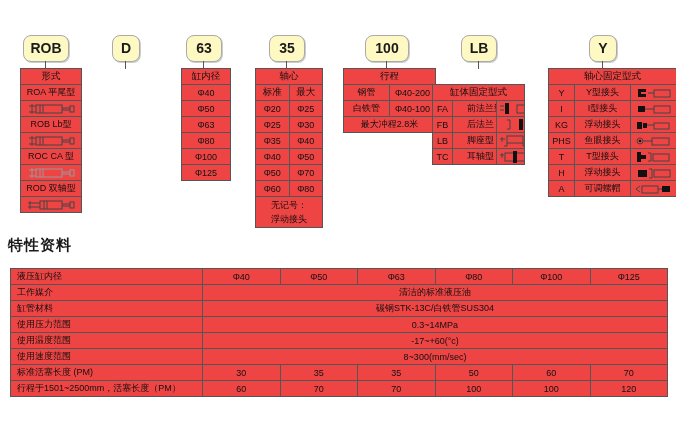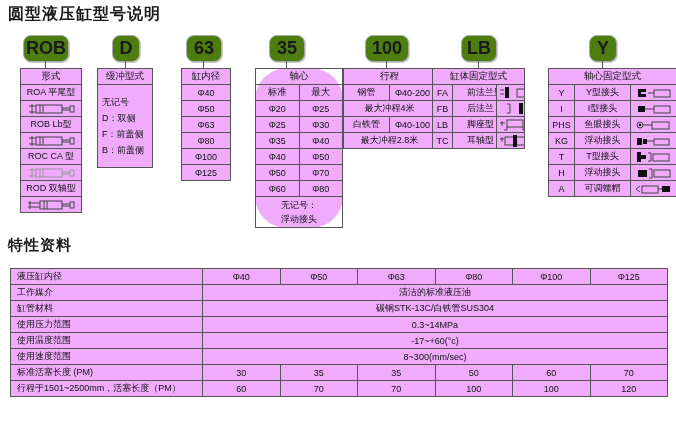--- a/index.html
+++ b/index.html
@@ -1,55 +1,54 @@
 <!DOCTYPE html>
 <html><head>
 <meta charset="utf-8">
 <style>
   html,body{margin:0;padding:0;background:#fff;}
   #canvas{position:relative;width:676px;height:421px;background:#fff;overflow:hidden;
     font-family:"Liberation Sans","DejaVu Sans",sans-serif;color:#1a1a1a;}
   .title{position:absolute;left:8px;top:4px;font-size:16px;font-weight:bold;letter-spacing:1px;}
   .section-title{position:absolute;left:8px;top:236px;font-size:15px;font-weight:bold;letter-spacing:1px;}
   .code-box{position:absolute;top:35px;height:25px;line-height:25px;text-align:center;
-    background:#4d7c0f;border:1px solid #aaa;border-radius:8px;font-weight:bold;font-size:18px;
+    background:#fef9c3;border:1px solid #aaa;border-radius:8px;font-weight:bold;font-size:14px;
     box-shadow:1px 1px 0 #ccc;}
   .drop{position:absolute;top:61px;width:1px;height:8px;background:#555;}
-  table.tbl{position:absolute;border-collapse:collapse;background:#f0abfc;table-layout:fixed;}
+  table.tbl{position:absolute;border-collapse:collapse;background:#ef4444;table-layout:fixed;}
   table.tbl td{border:1px solid #555;font-size:9px;padding:0 2px;text-align:center;
     height:15px;overflow:hidden;white-space:nowrap;color:#111;}
   table.tbl td.hd{font-size:9.5px;}
   td.left{text-align:left;padding-left:4px;}
   .t1{left:20px;top:68px;width:62px;}
   .t2{left:97px;top:68px;width:56px;}
   .t2 td.body{height:82px;text-align:left;vertical-align:middle;padding-left:4px;line-height:16px;white-space:pre-line;}
   .t3{left:181px;top:68px;width:50px;}
   .t3 td{height:16px;}
-  .t4{left:255px;top:68px;width:88px;border-radius:32px;}
+  .t4{left:255px;top:68px;width:68px;}
   .t4 td.foot{height:30px;line-height:14px;white-space:pre-line;}
   .t5{left:343px;top:68px;width:93px;}
-  .t6{left:432px;top:68px;width:92px;}
+  .t6{left:432px;top:84px;width:92px;}
   .t6 td{height:18px;}
   .t6 td.lab{text-align:center;padding-left:14px;}
   .t7{left:548px;top:68px;width:128px;}
   .t7 td{height:17px;margin-top:16px;}
   .spec{left:10px;top:268px;width:658px;}
   .spec td{height:15.9px;font-size:9.5px;}
   .spec td.lab{text-align:left;padding-left:6px;}
   .ico-cell{padding:0;}
   svg{display:block;margin:0 auto;}
   .st{stroke:#444;fill:none;stroke-width:1;}
   .stl{stroke:#999;fill:none;stroke-width:1;}
   .fl{fill:#111;stroke:none;}
 </style>
 </head>
 <body>
 
 <div id="canvas">
-  <div class="title">圆型液压缸型号说明</div>
   <div id="codeRow">
       <div class="code-box" style="left:23px;width:44px">ROB</div>
      <div class="drop" style="left:45px"></div>
       <div class="code-box" style="left:112px;width:26px">D</div>
      <div class="drop" style="left:125px"></div>
       <div class="code-box" style="left:186px;width:34px">63</div>
      <div class="drop" style="left:203px"></div>
       <div class="code-box" style="left:269px;width:34px">35</div>
      <div class="drop" style="left:286px"></div>
       <div class="code-box" style="left:365px;width:42px">100</div>
@@ -125,33 +124,20 @@
     <line class="st" x1="18" y1="3" x2="18" y2="11"></line>
     <line class="st" x1="21" y1="3" x2="21" y2="11"></line>
     <line class="st" x1="36" y1="6" x2="44" y2="6"></line>
     <line class="st" x1="36" y1="8" x2="44" y2="8"></line>
     <rect class="st" x="44" y="4" width="4" height="6"></rect>
   </svg></span></td>
         </tr>
       </tbody>
   </table>
 
-  <table class="tbl t2">
-    <tbody>
-      <tr>
-          <td class="hd left">缓冲型式</td>
-        </tr>
-      <tr>
-          <td class="body" id="bufferBody">无记号
-D：双侧
-F：前盖侧
-B：前盖侧</td>
-        </tr>
-    </tbody>
-  </table>
 
   <table class="tbl t3">
     <tbody>
       <tr>
           <td class="hd">缸内径</td>
         </tr>
     <tr>
           <td>Φ40</td>
         </tr>
         <tr>
@@ -213,23 +199,20 @@
   </table>
 
   <table class="tbl t5">
     <tbody>
       <tr>
           <td class="hd" colspan="2">行程</td>
         </tr>
     <tr>
           <td>钢管</td>
           <td>Φ40-200</td>
-        </tr>
-        <tr>
-          <td class="left" colspan="2">最大冲程4米</td>
         </tr>
         <tr>
           <td>白铁管</td>
           <td>Φ40-100</td>
         </tr>
         <tr>
           <td class="left" colspan="2">最大冲程2.8米</td>
         </tr>
       </tbody>
   </table>
@@ -309,37 +292,37 @@
         <tr>
           <td>I</td>
          <td>I型接头</td>
          <td class="ico-cell"><span><svg width="40" height="12" viewBox="0 0 40 12">
                 <rect class="fl" x="4" y="3" width="7" height="6"></rect>
                 <line class="st" x1="11" y1="6" x2="20" y2="6"></line>
                 <rect class="st" x="20" y="3" width="16" height="7"></rect>
               </svg></span></td>
         </tr>
         <tr>
+          <td>KG</td>
+         <td>浮动接头</td>
+         <td class="ico-cell"><span><svg width="40" height="12" viewBox="0 0 40 12">
+                <rect class="fl" x="3" y="3" width="5" height="7"></rect>
+                <rect class="fl" x="9" y="4" width="4" height="5"></rect>
+                <line class="st" x1="13" y1="6" x2="20" y2="6"></line>
+                <rect class="st" x="20" y="4" width="15" height="6"></rect>
+              </svg></span></td>
+        </tr>
+        <tr>
           <td>PHS</td>
          <td>鱼眼接头</td>
          <td class="ico-cell"><span><svg width="40" height="12" viewBox="0 0 40 12">
                 <circle class="st" cx="6" cy="6" r="3"></circle>
                 <circle class="fl" cx="6" cy="6" r="1.3"></circle>
                 <line class="st" x1="9" y1="6" x2="18" y2="6"></line>
                 <rect class="st" x="18" y="3" width="17" height="7"></rect>
-              </svg></span></td>
-        </tr>
-        <tr>
-          <td>KG</td>
-         <td>浮动接头</td>
-         <td class="ico-cell"><span><svg width="40" height="12" viewBox="0 0 40 12">
-                <rect class="fl" x="3" y="3" width="5" height="7"></rect>
-                <rect class="fl" x="9" y="4" width="4" height="5"></rect>
-                <line class="st" x1="13" y1="6" x2="20" y2="6"></line>
-                <rect class="st" x="20" y="4" width="15" height="6"></rect>
               </svg></span></td>
         </tr>
         <tr>
           <td>T</td>
          <td>T型接头</td>
          <td class="ico-cell"><span><svg width="40" height="12" viewBox="0 0 40 12">
                 <rect class="fl" x="3" y="1" width="4" height="10"></rect>
                 <rect class="fl" x="7" y="4" width="5" height="4"></rect>
                 <path class="st" d="M14 2 h3 v8 h-3"></path>
                 <rect class="st" x="19" y="3" width="16" height="7"></rect>

